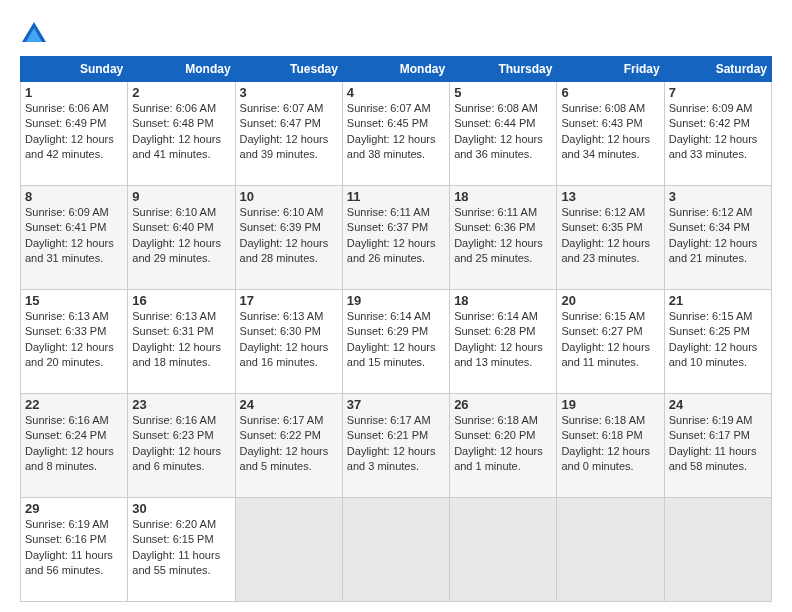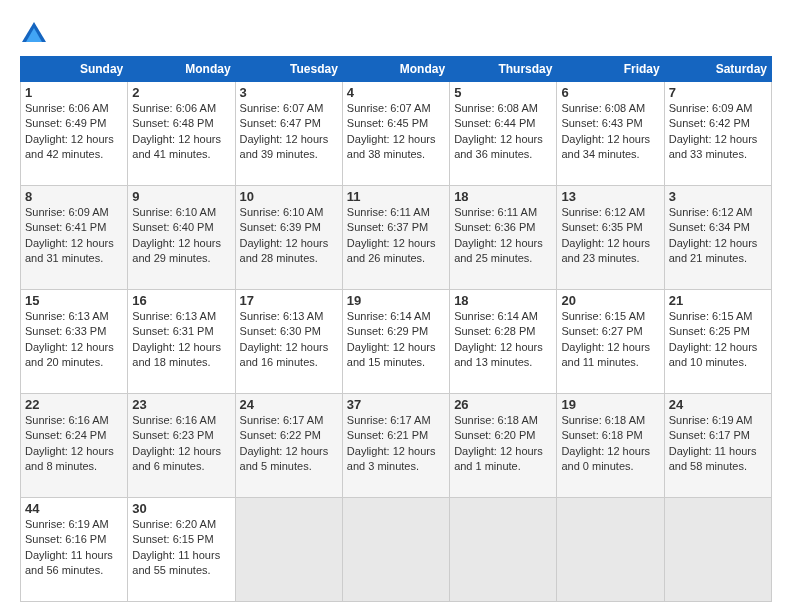--- a/index.html
+++ b/index.html
@@ -197,21 +197,21 @@
           <td><span class="day-num">37</span>
 <span class="day-info">Sunrise: 6:17 AM<br>Sunset: 6:21 PM<br>Daylight: 12 hours and 3 minutes.</span></td>
           <td><span class="day-num">26</span>
 <span class="day-info">Sunrise: 6:18 AM<br>Sunset: 6:20 PM<br>Daylight: 12 hours and 1 minute.</span></td>
           <td><span class="day-num">19</span>
 <span class="day-info">Sunrise: 6:18 AM<br>Sunset: 6:18 PM<br>Daylight: 12 hours and 0 minutes.</span></td>
           <td><span class="day-num">24</span>
 <span class="day-info">Sunrise: 6:19 AM<br>Sunset: 6:17 PM<br>Daylight: 11 hours and 58 minutes.</span></td>
         </tr>
         <tr>
-          <td><span class="day-num">44</span>
+          <td><span class="day-num">29</span>
 <span class="day-info">Sunrise: 6:19 AM<br>Sunset: 6:16 PM<br>Daylight: 11 hours and 56 minutes.</span></td>
           <td><span class="day-num">30</span>
 <span class="day-info">Sunrise: 6:20 AM<br>Sunset: 6:15 PM<br>Daylight: 11 hours and 55 minutes.</span></td>
           <td class="empty"></td>
           <td class="empty"></td>
           <td class="empty"></td>
           <td class="empty"></td>
           <td class="empty"></td>
         </tr>
       </tbody>

